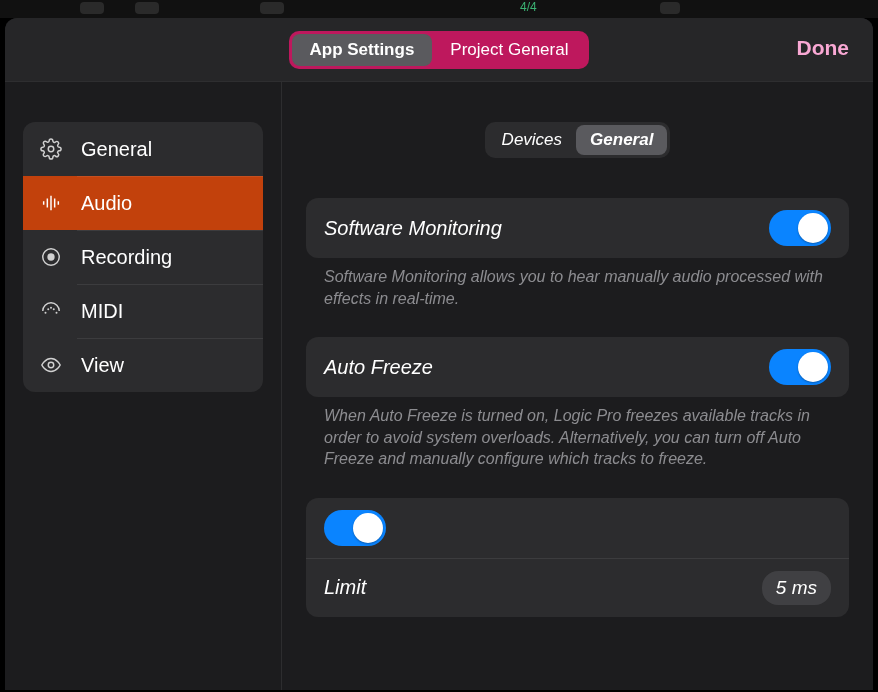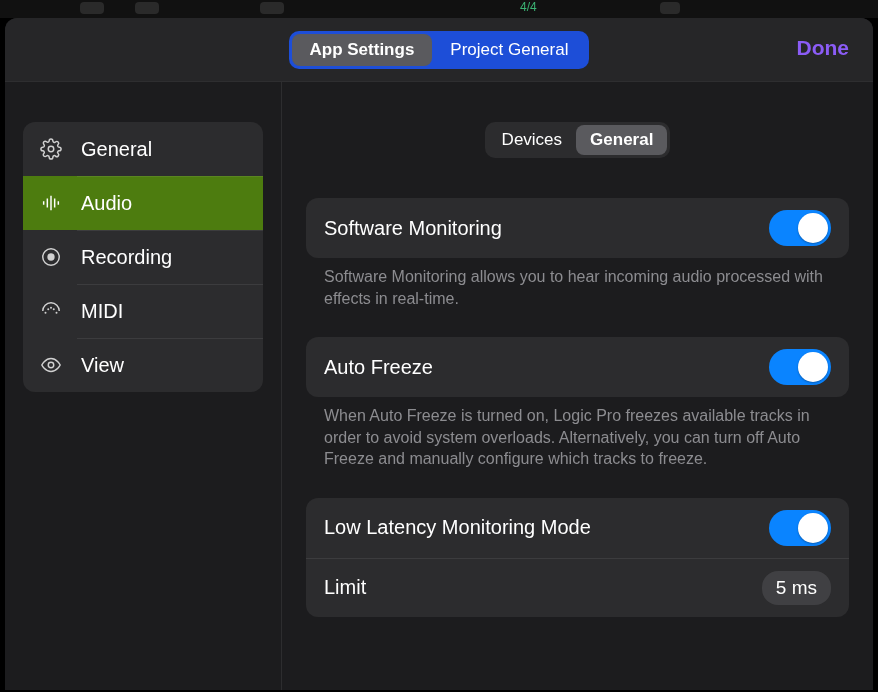--- a/index.html
+++ b/index.html
@@ -37,41 +37,41 @@
     height: 64px;
     background: #262628;
     display: flex;
     align-items: center;
     justify-content: center;
     position: relative;
     border-bottom: 1px solid rgba(255,255,255,0.04);
   }
   .segmented-top {
     display: flex;
-    background: #1d4ed8;
+    background: #be185d;
     border-radius: 10px;
     padding: 3px;
     align-items: center;
   }
   .seg-btn {
     padding: 6px 18px;
     border-radius: 8px;
     font-size: 17px;
     color: #fff;
     cursor: pointer;
   }
   .seg-btn.active {
     background: #5a5a5e;
     font-weight: 600;
   }
   .done {
     position: absolute;
     right: 24px;
     top: 18px;
-    color: #8b5cf6;
+    color: #f9a8d4;
     font-size: 21px;
     font-weight: 600;
     cursor: pointer;
   }
   .body {
     display: flex;
     height: calc(100% - 64px);
   }
   .sidebar {
     width: 277px;
@@ -94,37 +94,38 @@
   }
   .side-item + .side-item::before {
     content: "";
     position: absolute;
     top: 0;
     left: 54px; right: 0;
     height: 1px;
     background: rgba(255,255,255,0.08);
   }
   .side-item.active {
-    background: #4d7c0f;
+    background: #c2410c;
   }
   .side-item .icon {
     width: 24px; height: 24px;
     display: flex; align-items: center; justify-content: center;
     flex-shrink: 0;
   }
   .side-item .icon svg { width: 22px; height: 22px; stroke: #d0d0d0; fill: none; stroke-width: 1.6; }
   .side-item.active .icon svg { stroke: #fff; }
   .side-item .label {
     font-size: 20px;
     color: #fff;
   }
   .content {
     flex: 1;
     padding: 40px 24px 0 24px;
     overflow-y: auto;
+    font-style: italic;
   }
   .sub-seg-wrap {
     display: flex;
     justify-content: center;
     margin-bottom: 40px;
   }
   .sub-seg {
     display: flex;
     background: #2c2c2e;
     border-radius: 10px;
@@ -284,39 +285,38 @@
 
       <div class="group">
         <div class="card">
           <div class="row">
             <span class="title">Software Monitoring</span>
             <div class="toggle">
                 <div class="knob"></div>
               </div>
           </div>
         </div>
-        <div class="desc">Software Monitoring allows you to hear incoming audio processed with effects in real-time.</div>
+        <div class="desc">Software Monitoring allows you to hear manually audio processed with effects in real-time.</div>
       </div>
 
       <div class="group">
         <div class="card">
           <div class="row">
             <span class="title">Auto Freeze</span>
             <div class="toggle">
                 <div class="knob"></div>
               </div>
           </div>
         </div>
         <div class="desc">When Auto Freeze is turned on, Logic Pro freezes available tracks in order to avoid system overloads. Alternatively, you can turn off Auto Freeze and manually configure which tracks to freeze.</div>
       </div>
 
       <div class="group">
         <div class="card">
           <div class="row">
-            <span class="title">Low Latency Monitoring Mode</span>
             <div class="toggle">
                 <div class="knob"></div>
               </div>
           </div>
           <div class="row">
             <span class="title">Limit</span>
             <div class="value-pill">5 ms</div>
           </div>
         </div>
       </div>

